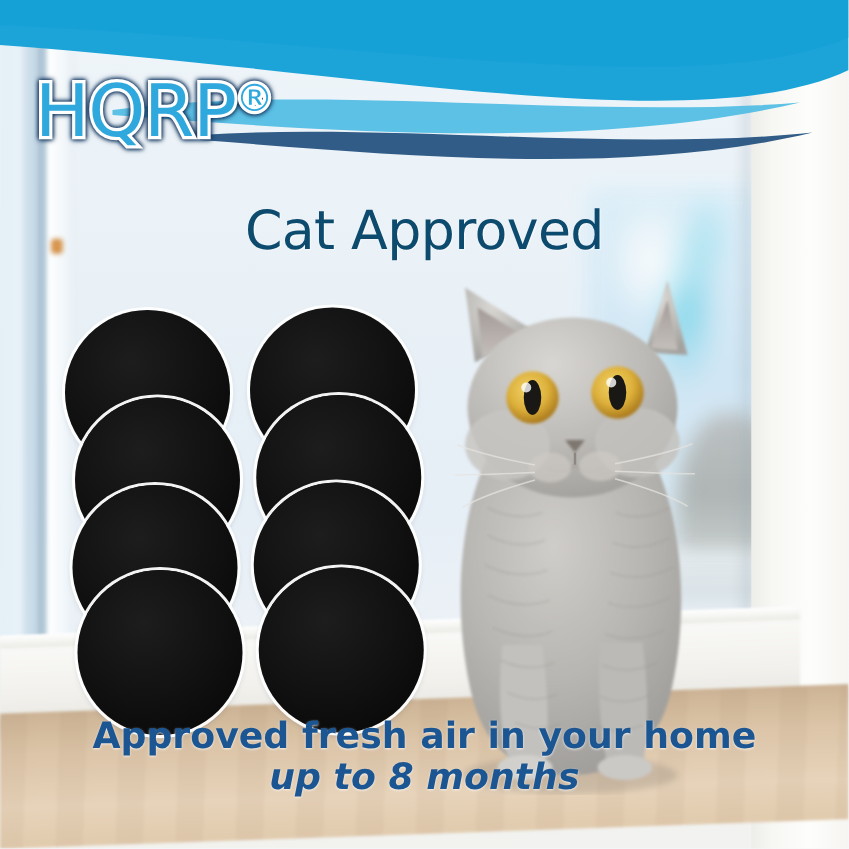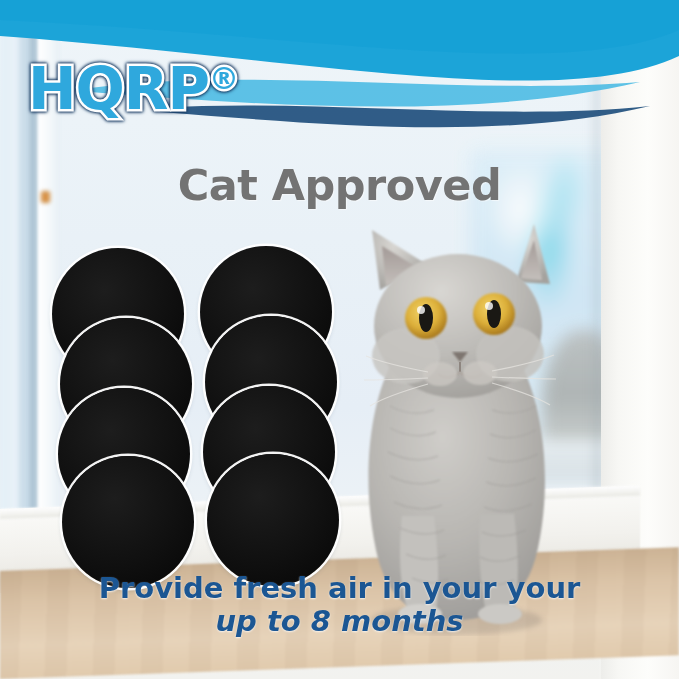--- a/index.html
+++ b/index.html
@@ -117,37 +117,37 @@
     transform:skewY(-2deg); transform-origin:left bottom;
     filter:blur(3px);
   }
 
   
   .cyan-band { position:absolute; left:0; top:0; width:679px; height:150px; }
 
   
   .logo {
     position:absolute; left:28px; top:60px;
-    font-size:58px; font-weight:700; letter-spacing:-1px;
+    font-size:58px; font-weight:400; letter-spacing:-1px;
     line-height:1;
     color:#2fa8dd;
     font-family:"DejaVu Sans", sans-serif;
     -webkit-text-stroke:5px #ffffff;
     paint-order:stroke fill;
     filter:drop-shadow(0 0 1.6px #12355e) drop-shadow(0 0 1.6px #12355e);
     white-space:nowrap;
   }
   .logo .reg { font-size:30px; vertical-align:super; letter-spacing:0; }
 
   
   .headline {
     position:absolute; left:0; top:160px; width:679px;
     text-align:center;
-    font-size:43px; font-weight:700; letter-spacing:-.5px;
-    color:#737373;
+    font-size:43px; font-weight:400; letter-spacing:-.5px;
+    color:#0c4a6e;
     font-family:"DejaVu Sans", sans-serif;
     text-shadow:1px 1px 1px rgba(255,255,255,.55);
   }
 
   
   .discs { position:absolute; left:0; top:0; width:679px; height:679px; }
   .disc {
     position:absolute;
     width:132px; height:132px;
     border-radius:50%;
@@ -300,17 +300,17 @@
     <div class="disc" style="left:60px;top:318px"></div>
     <div class="disc" style="left:58px;top:388px"></div>
     <div class="disc" style="left:62px;top:456px"></div>
     <div class="disc" style="left:200px;top:246px"></div>
     <div class="disc" style="left:205px;top:316px"></div>
     <div class="disc" style="left:203px;top:386px"></div>
     <div class="disc" style="left:207px;top:454px"></div>
   </div>
 
   <div class="caption">
-    <span class="l1">Provide fresh air in your your</span>
+    <span class="l1">Approved fresh air in your home</span>
     <span class="l2">up to 8 months</span>
   </div>
 
 </div>
 
 </body></html>

